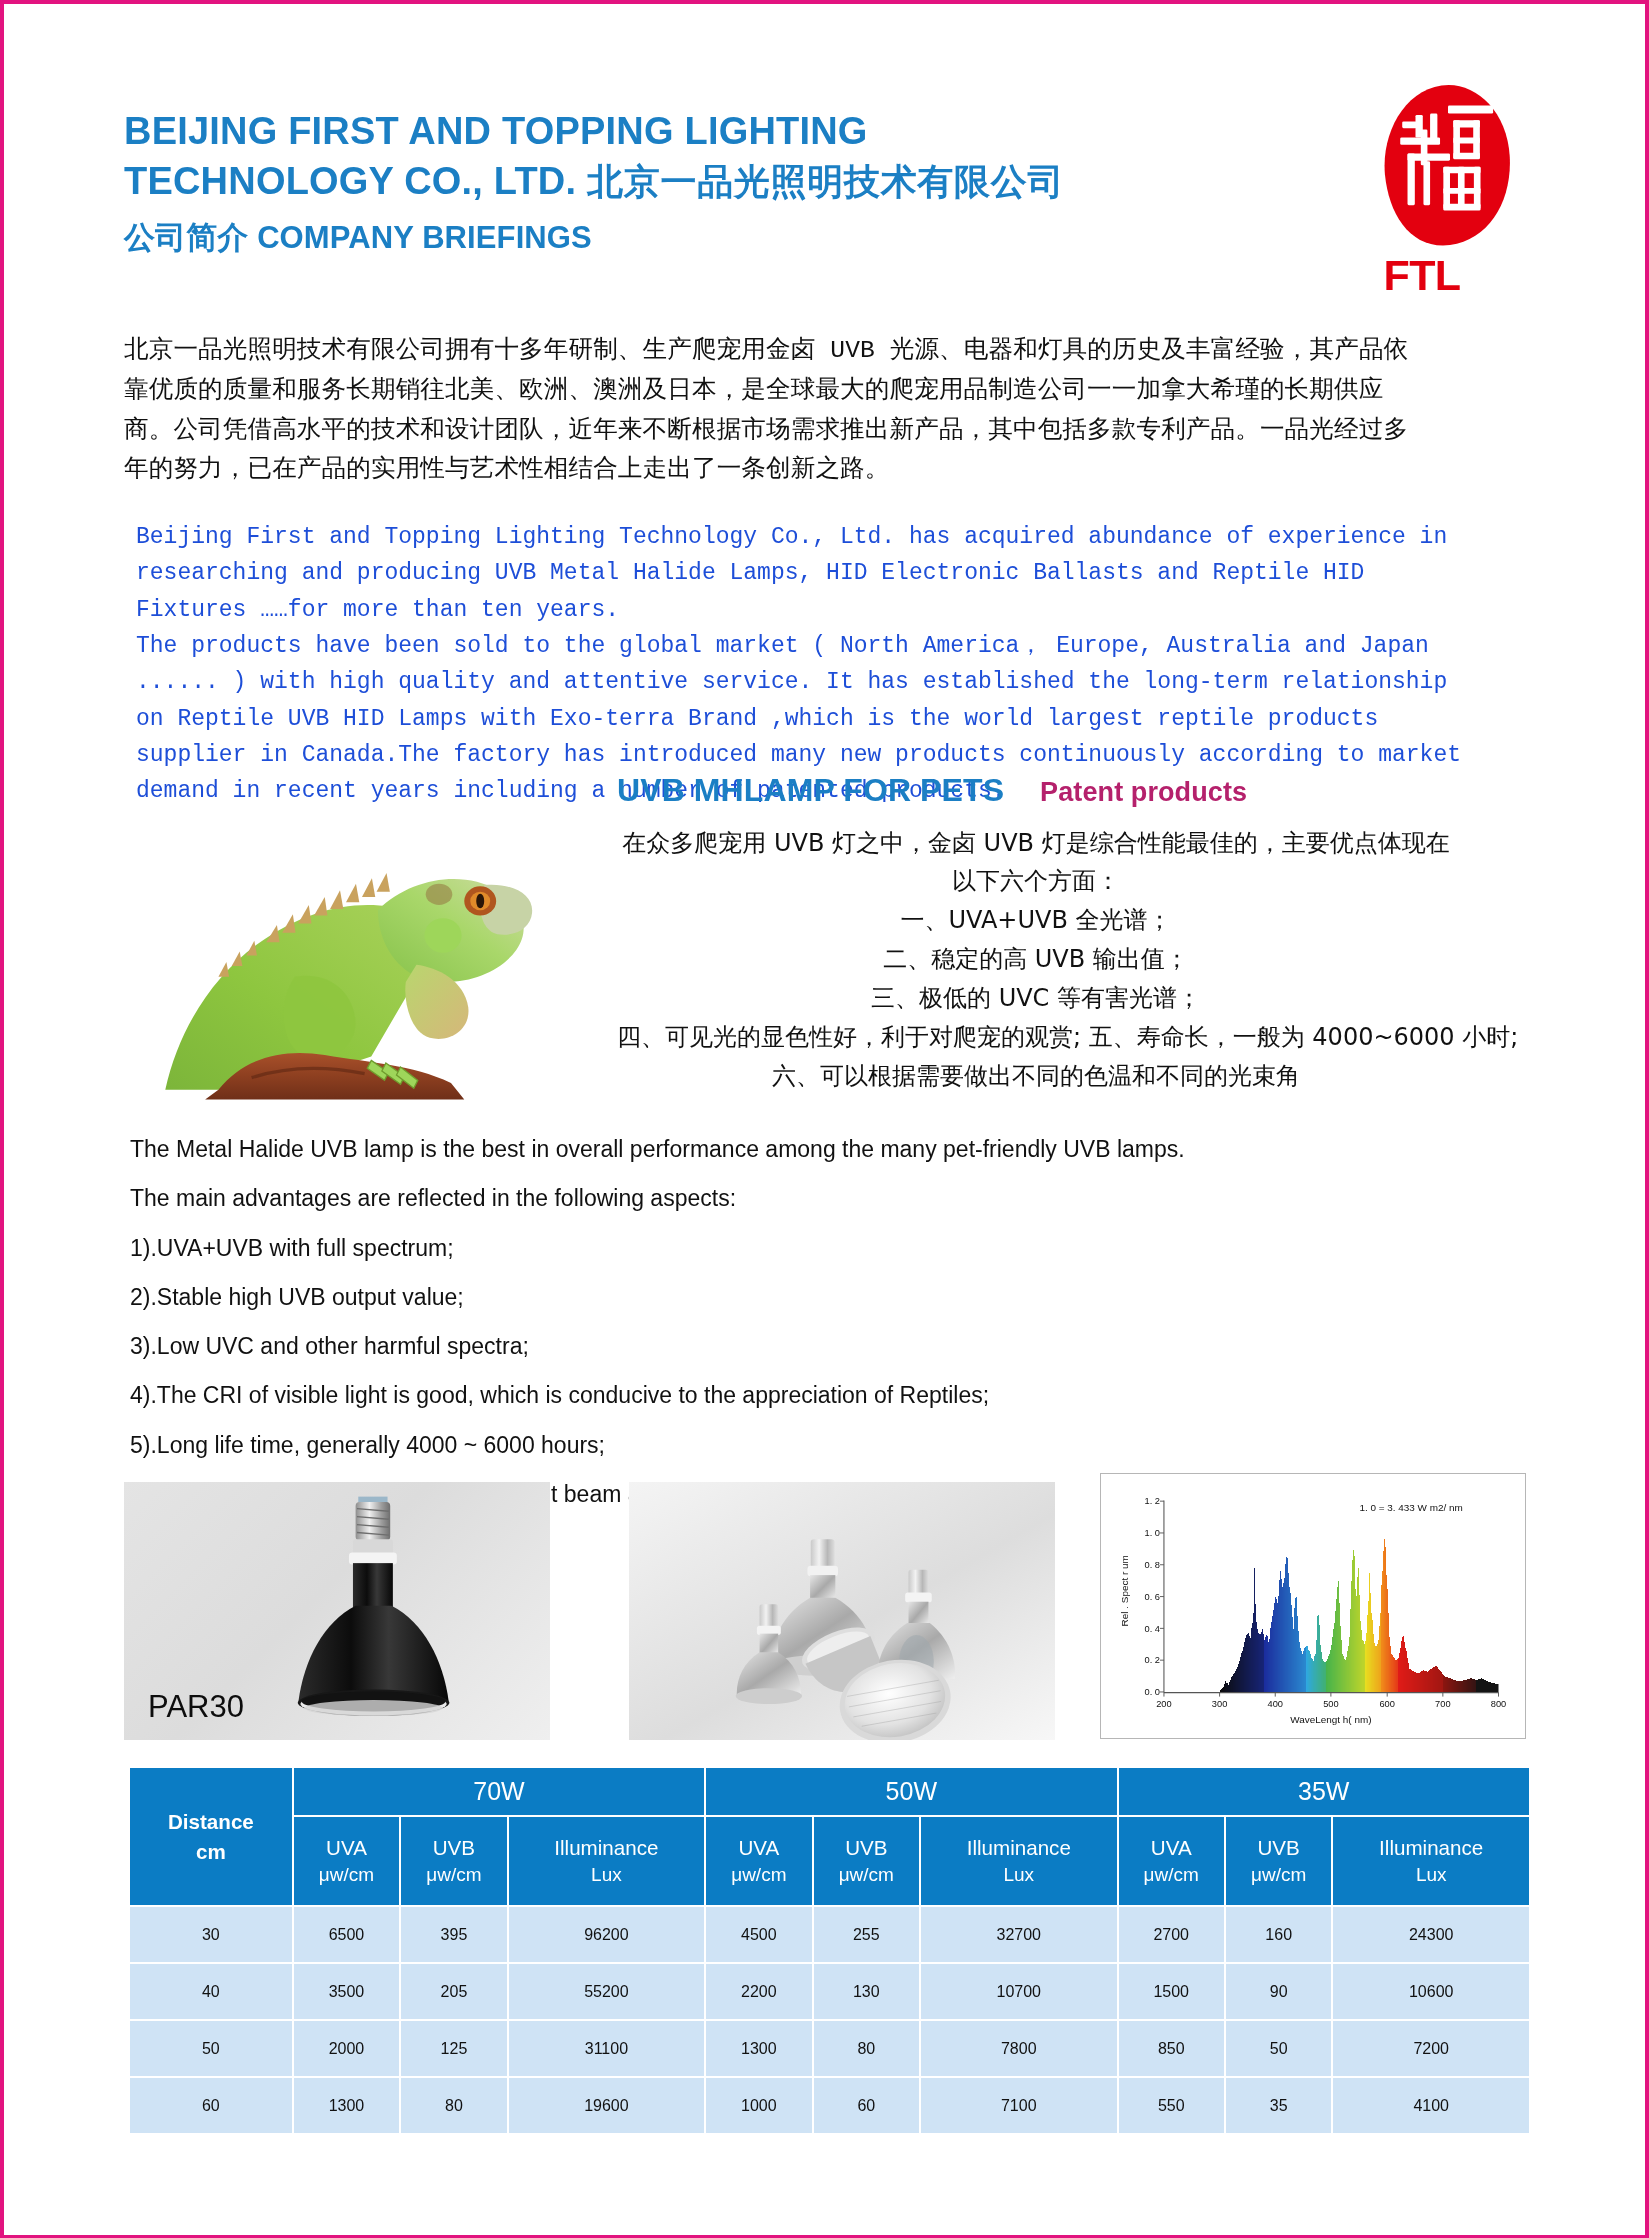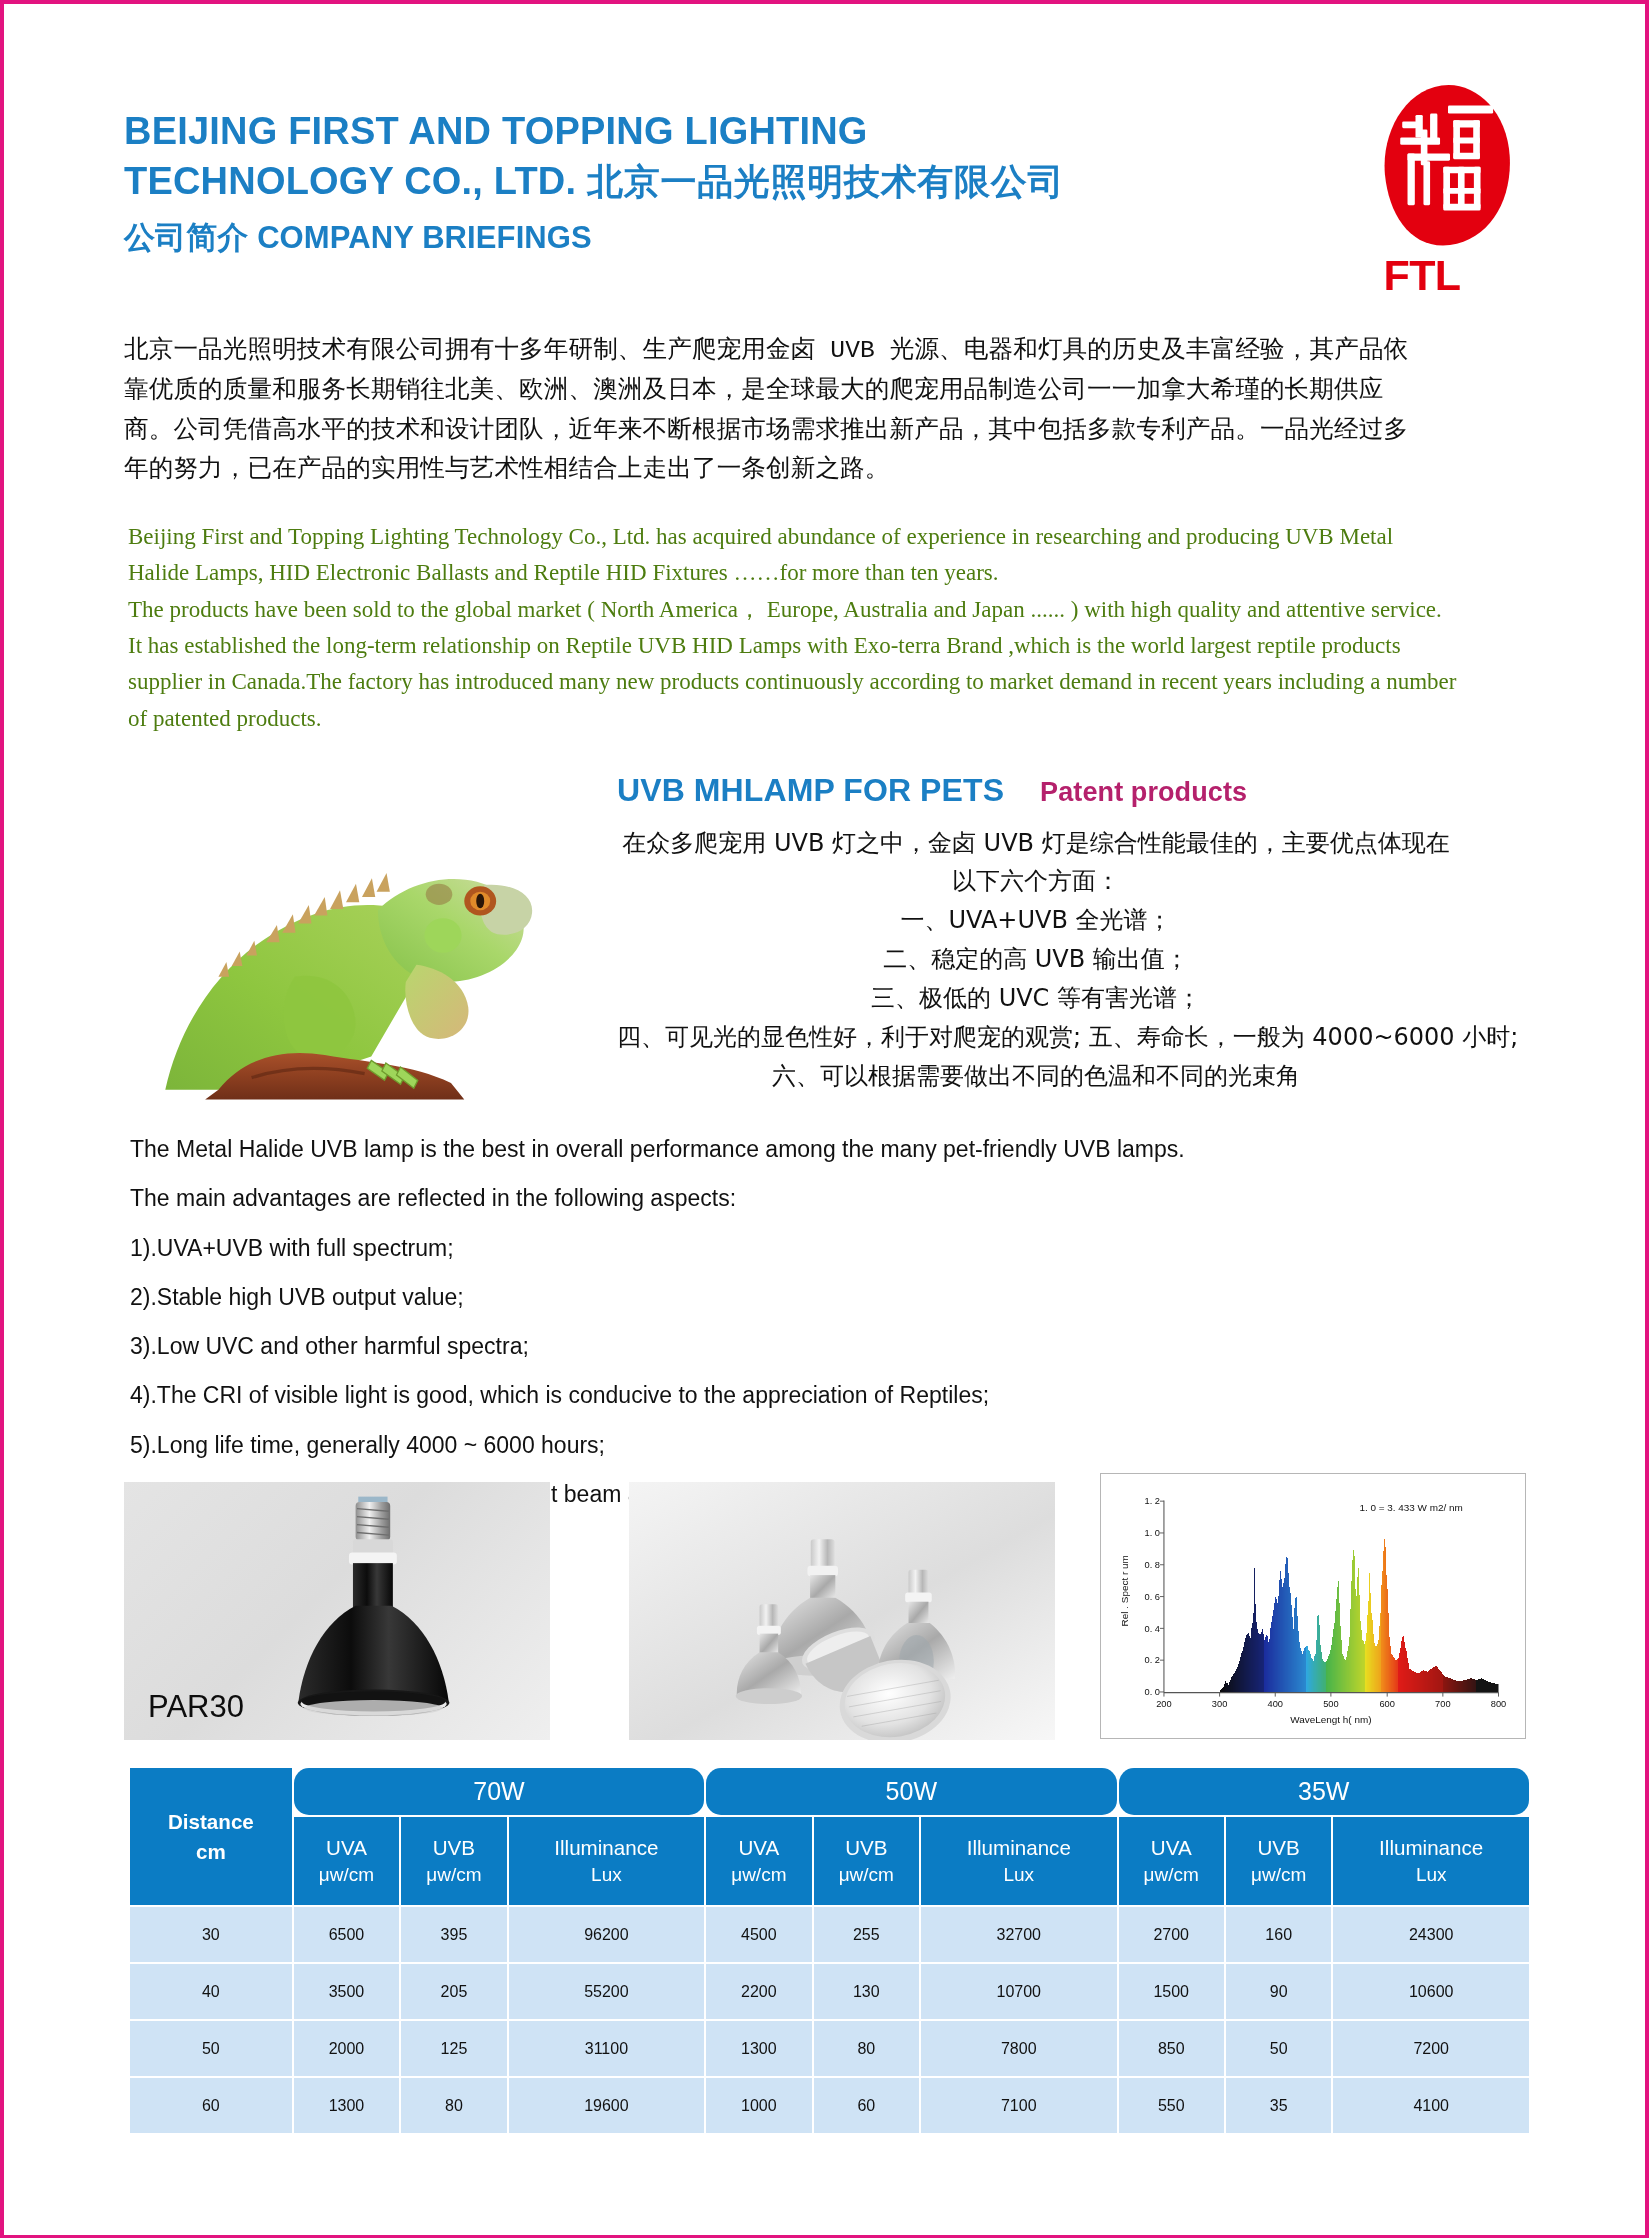--- a/index.html
+++ b/index.html
@@ -65,23 +65,23 @@
 
   
   .cn-intro{
     position:absolute;left:124px;top:331px;width:1304px;
     font-size:24.6px;line-height:1.62;color:#111;
     font-family:Liberation Mono, monospace;
     letter-spacing:0.1px;
   }
   
   .en-intro{
-    position:absolute;left:128px;top:519px;width:1330px;
-    font-size:23px;line-height:1.58;color:#4d7c0f;
-    font-family:Liberation Serif, serif;
+    position:absolute;left:136px;top:519px;width:1330px;
+    font-size:23px;line-height:1.58;color:#1d4ed8;
+    font-family:Liberation Mono, monospace;
   }
   .en-intro p{margin:0;}
 
   
   .iguana-img{
     position:absolute;left:152px;top:777px;width:392px;height:323px;
   }
   .mid-right{
     position:absolute;left:617px;top:772px;width:838px;
   }
@@ -135,21 +135,20 @@
     border-collapse:separate;border-spacing:2px;
     width:1403px;
   }
   .tbl th,.tbl td{
     text-align:center;vertical-align:middle;
     font-family:"Liberation Sans",sans-serif;
   }
   .tbl .grp{
     background:#0b7cc4;color:#fff;font-size:25px;font-weight:normal;
     height:45px;
-    border-radius:15px;
   }
   .tbl .sub{
     background:#0b7cc4;color:#fff;font-size:20.6px;font-weight:normal;
     height:86px;line-height:1.42;
   }
   .tbl .blank{background:#0b7cc4;}
   .tbl td{
     background:#cfe3f5;color:#111;font-size:16px;height:53px;
   }
   .sub .u2{display:block;font-size:19px;}

